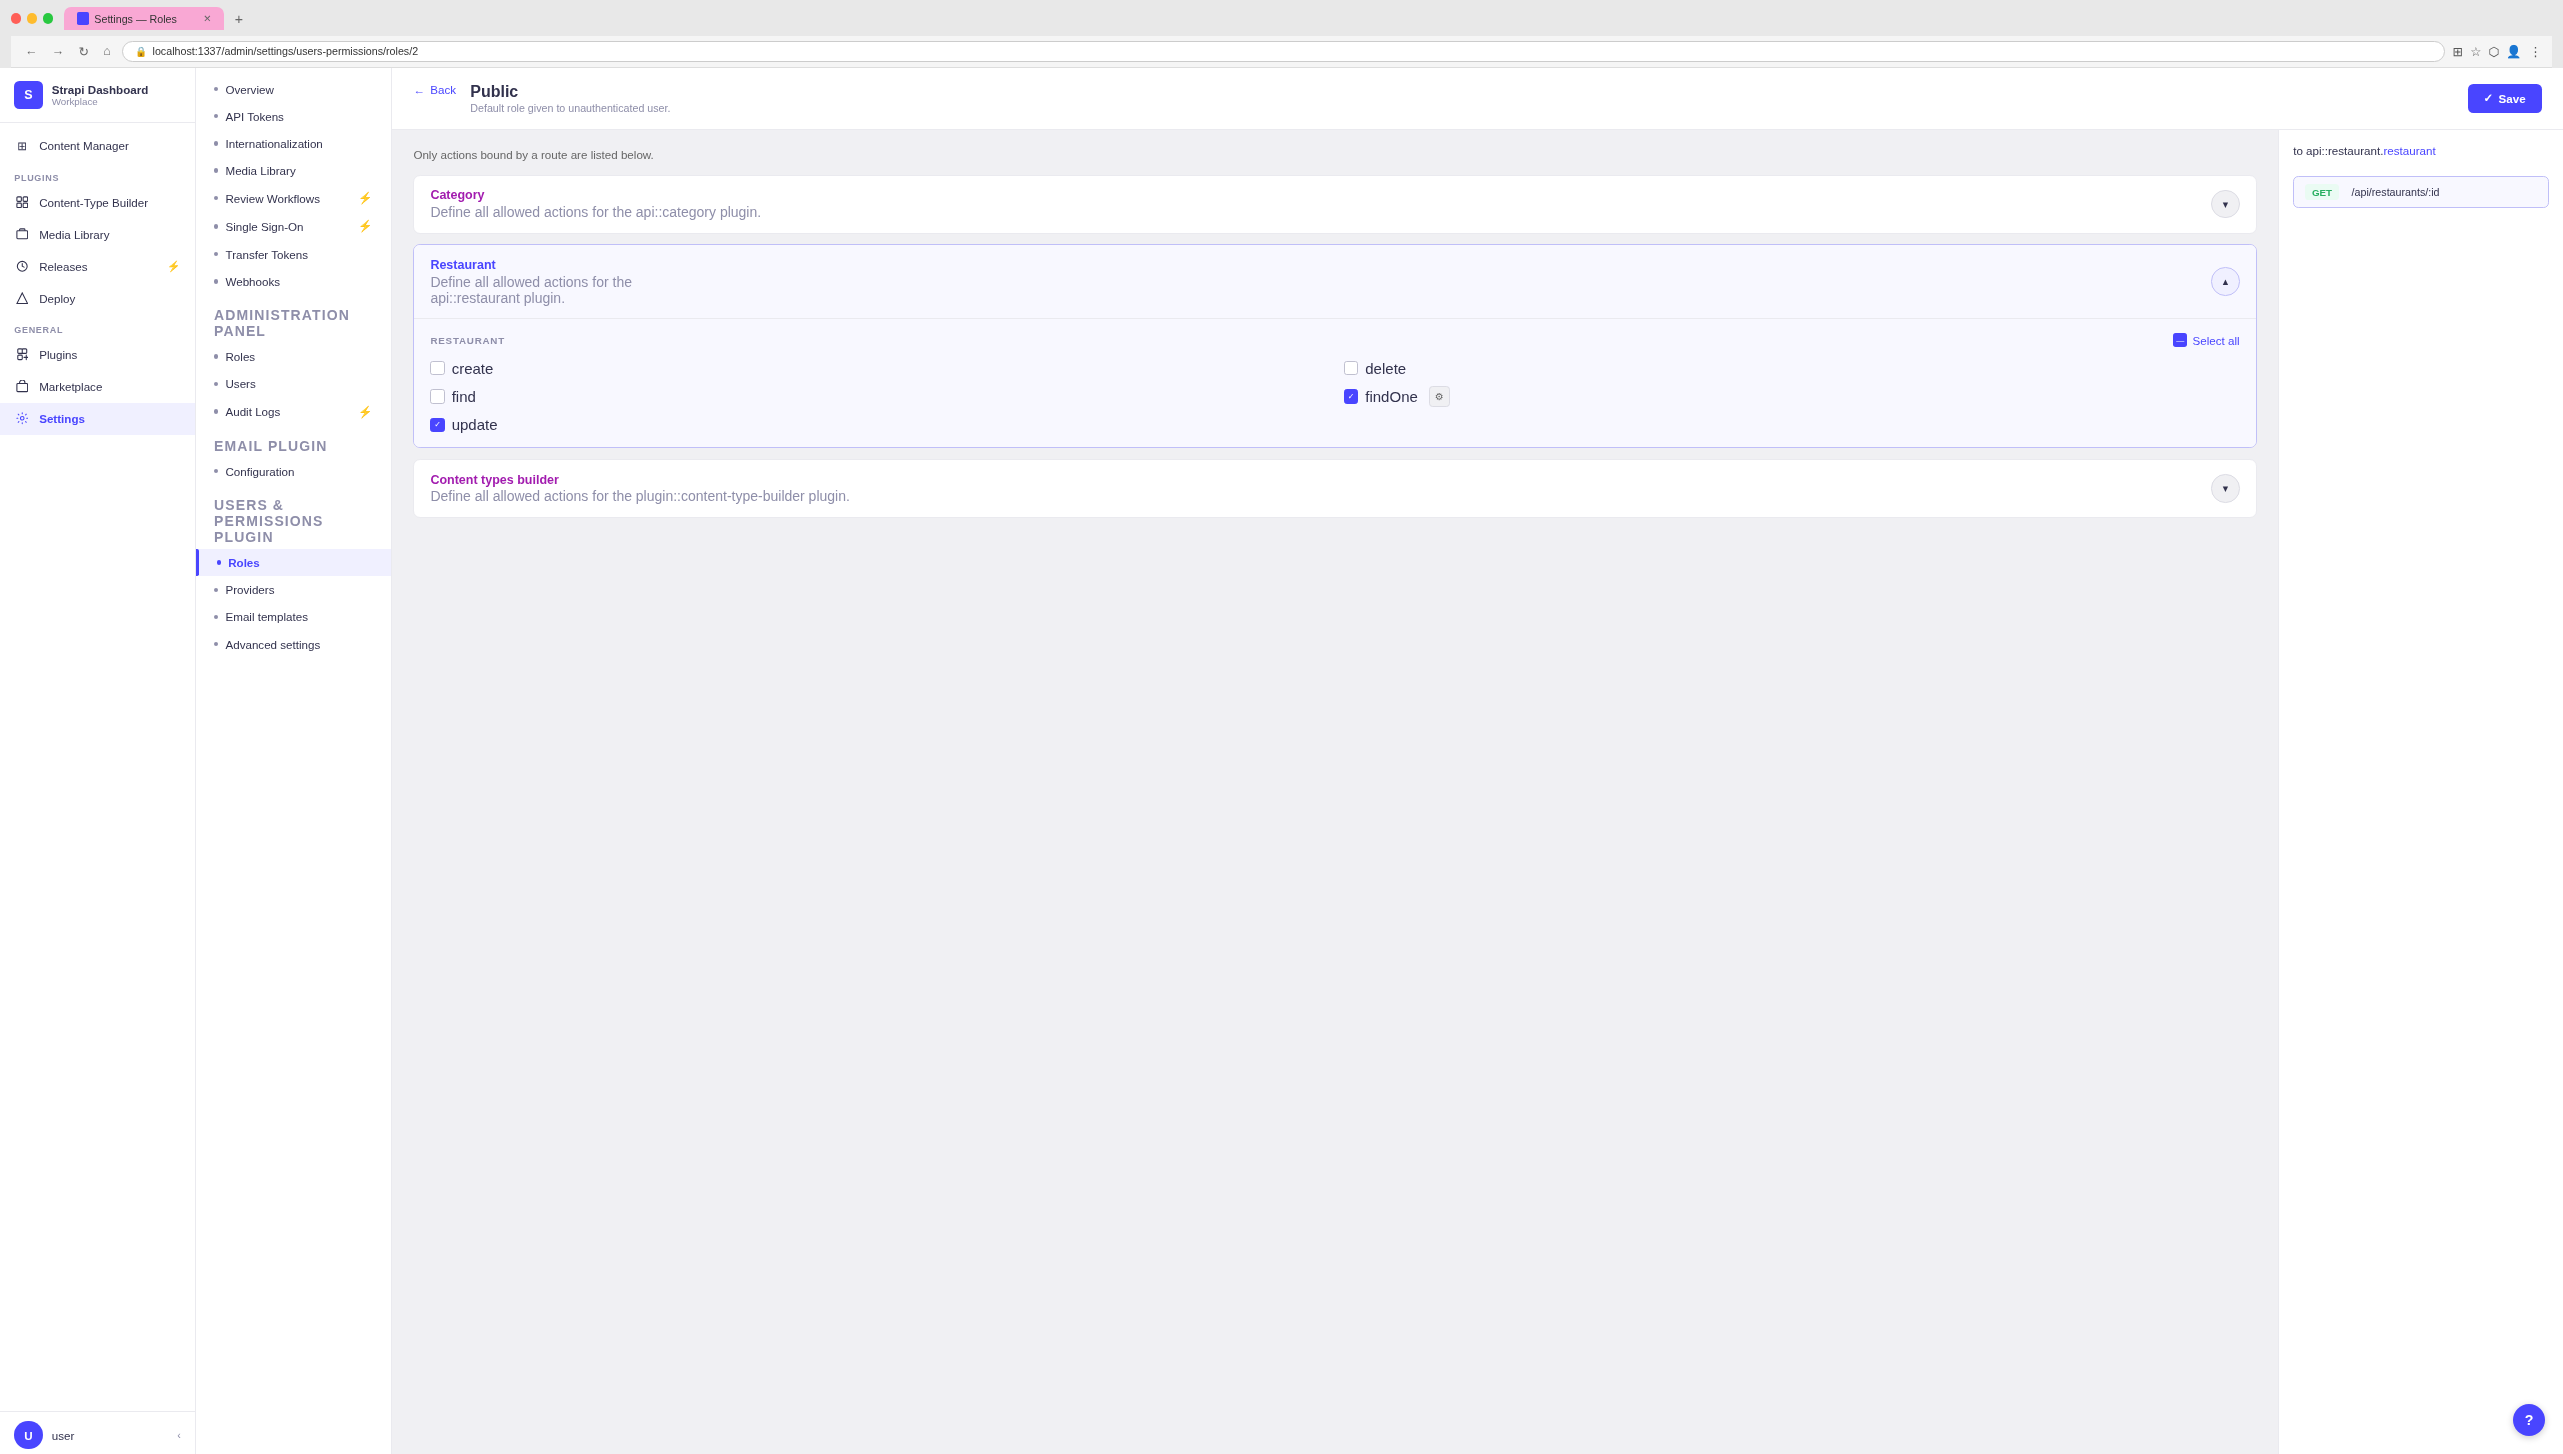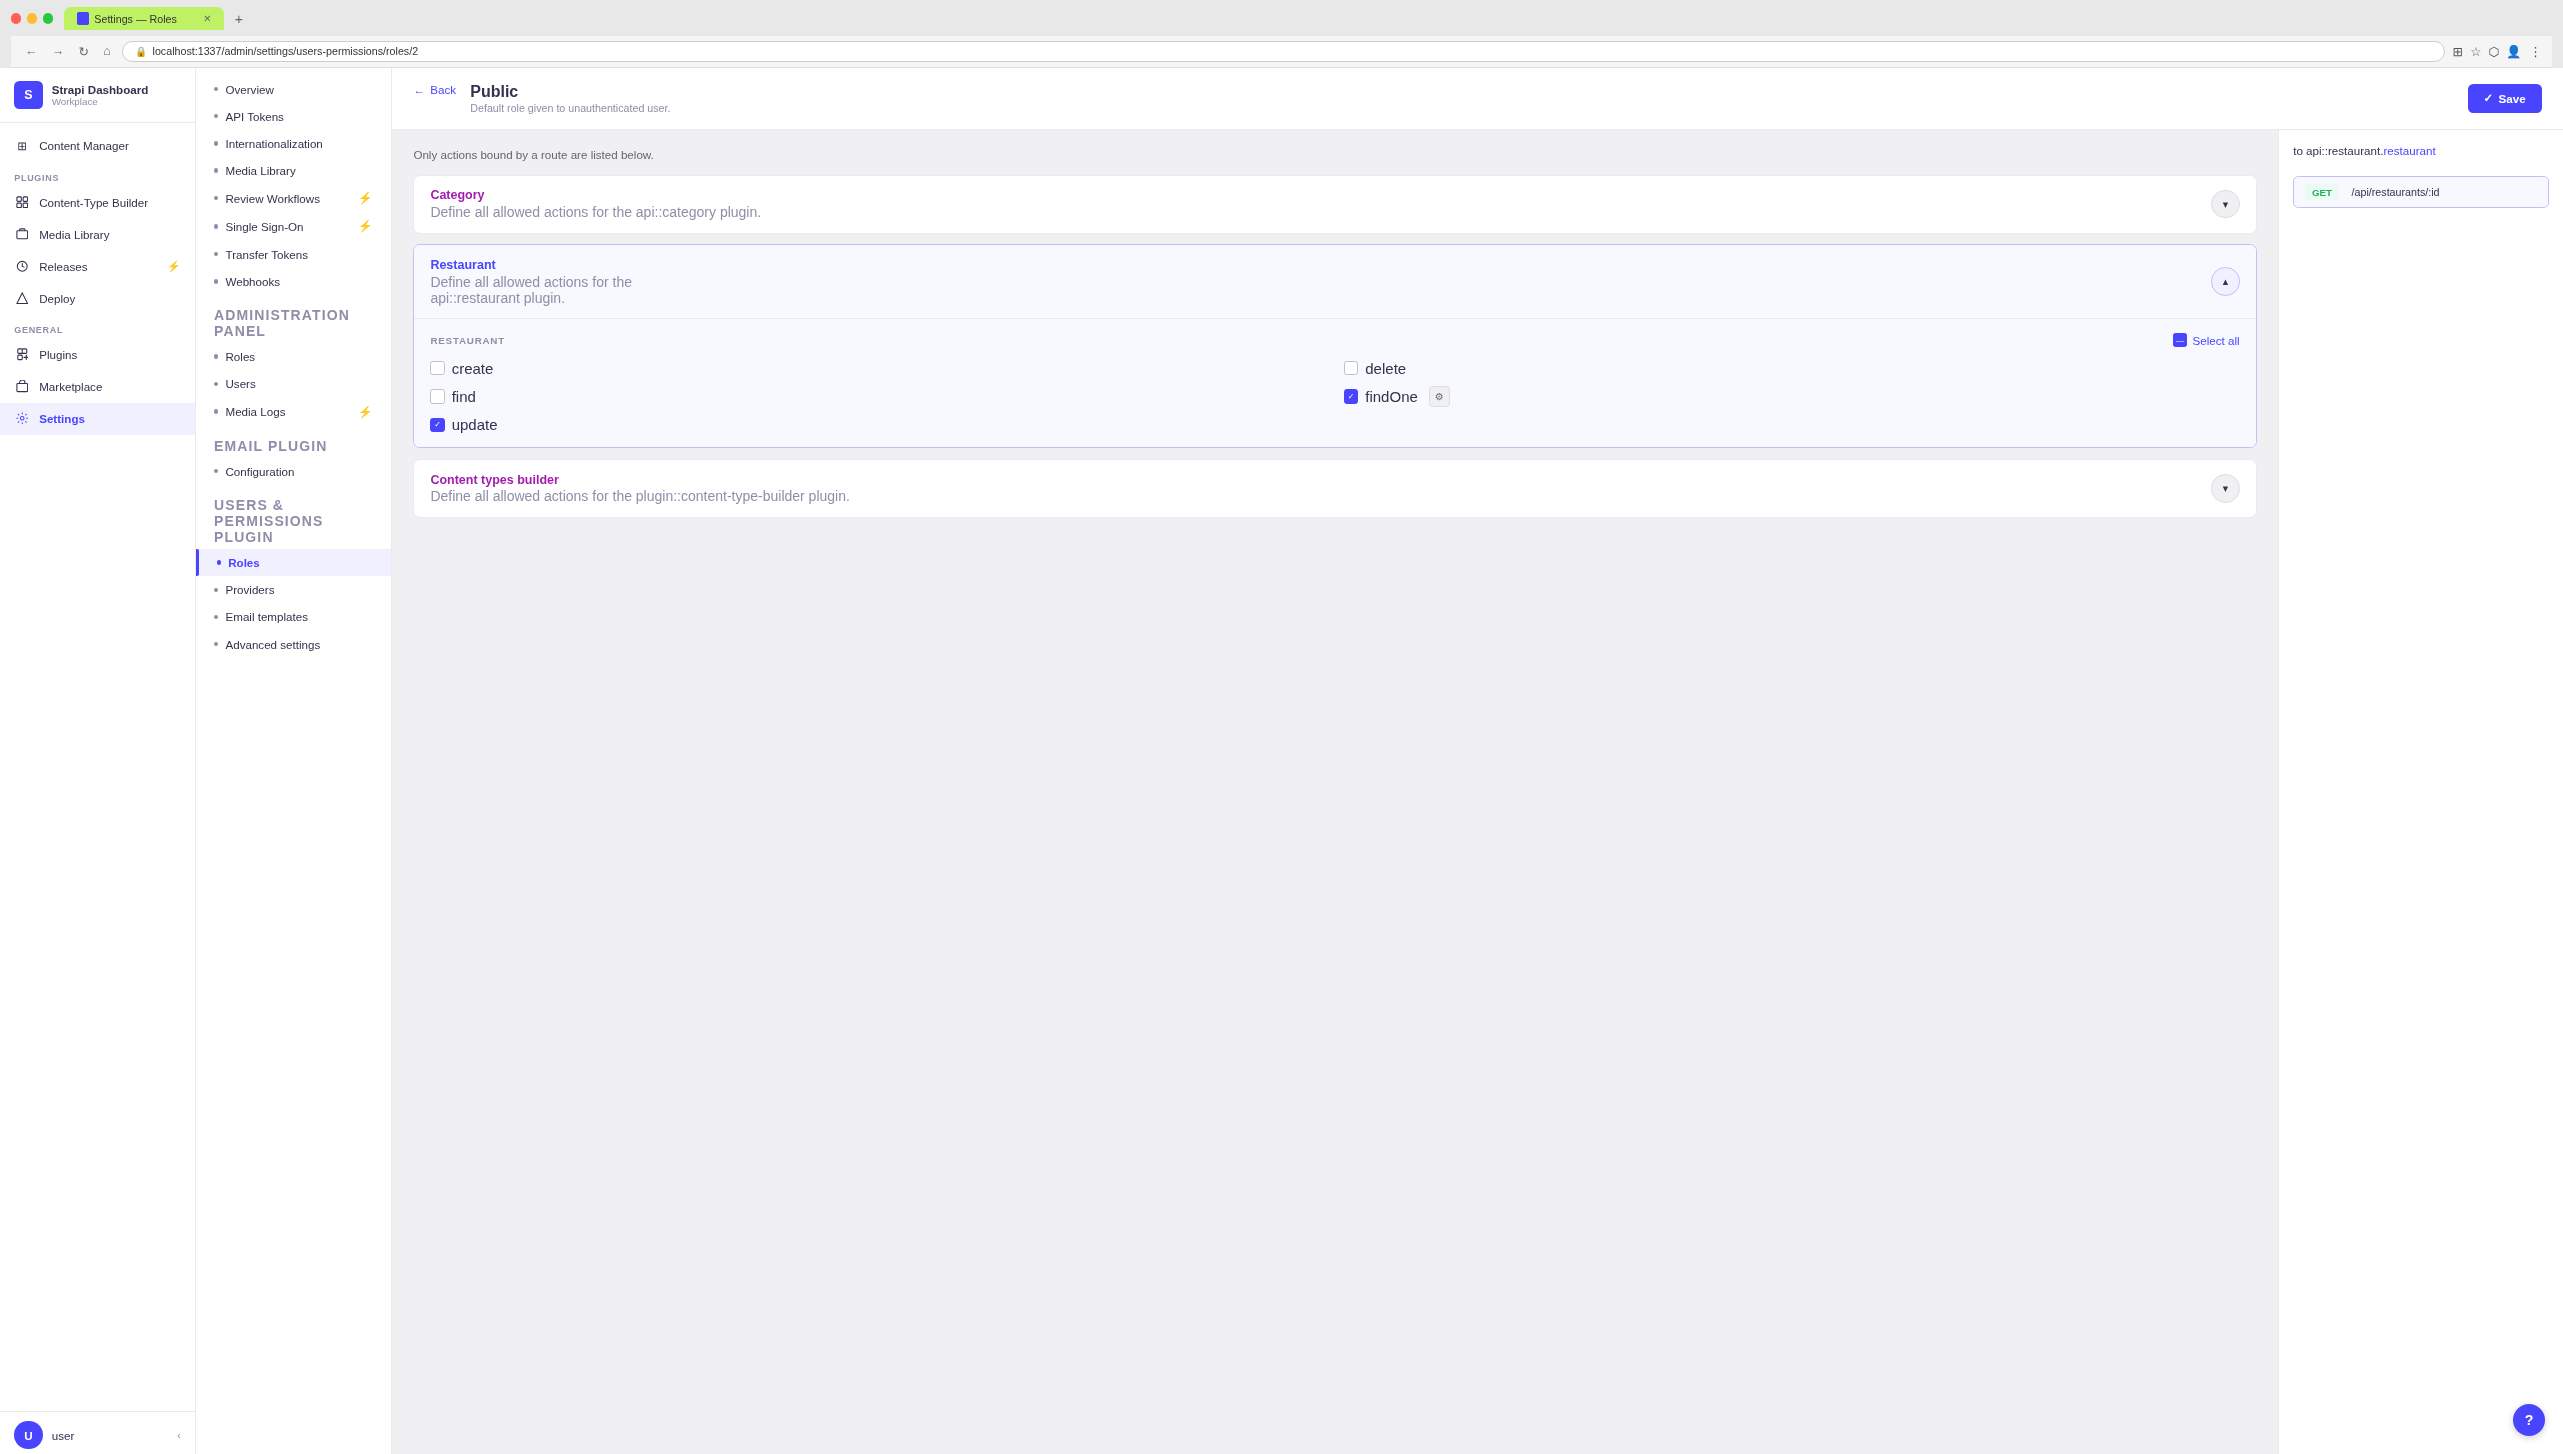--- a/index.html
+++ b/index.html
@@ -17,21 +17,21 @@
       display: flex;
       align-items: center;
       gap: 3.6px;
     }
     .browser-traffic-lights { display: flex; gap: 5.3px; align-items: center; margin-right: 7.1px; }
     .traffic-light { width: 10.7px; height: 10.7px; border-radius: 50%; }
     .traffic-red { background: #ff5f57; }
     .traffic-yellow { background: #febc2e; }
     .traffic-green { background: #28c840; }
     .browser-tab {
-      background: #bef264;
+      background: #f9a8d4;
       border-radius: 7.1px 7.1px 0 0;
       padding: 5.3px 12.5px;
       display: flex;
       align-items: center;
       gap: 5.3px;
       font-size: 10.7px;
       color: #333;
       min-width: 160px;
     }
     .tab-favicon { width: 12.5px; height: 12.5px; background: #4945ff; border-radius: 1.8px; }
@@ -495,21 +495,21 @@
     <div class="settings-nav-item">
       <div class="bullet"></div>
       <span>Roles</span>
     </div>
     <div class="settings-nav-item">
       <div class="bullet"></div>
       <span>Users</span>
     </div>
     <div class="settings-nav-item">
       <div class="bullet"></div>
-      <span>Media Logs</span>
+      <span>Audit Logs</span>
       <span class="badge-lightning">⚡</span>
     </div>
 
     <div class="settings-section-label">EMAIL PLUGIN</div>
 
     <div class="settings-nav-item">
       <div class="bullet"></div>
       <span>Configuration</span>
     </div>
 

